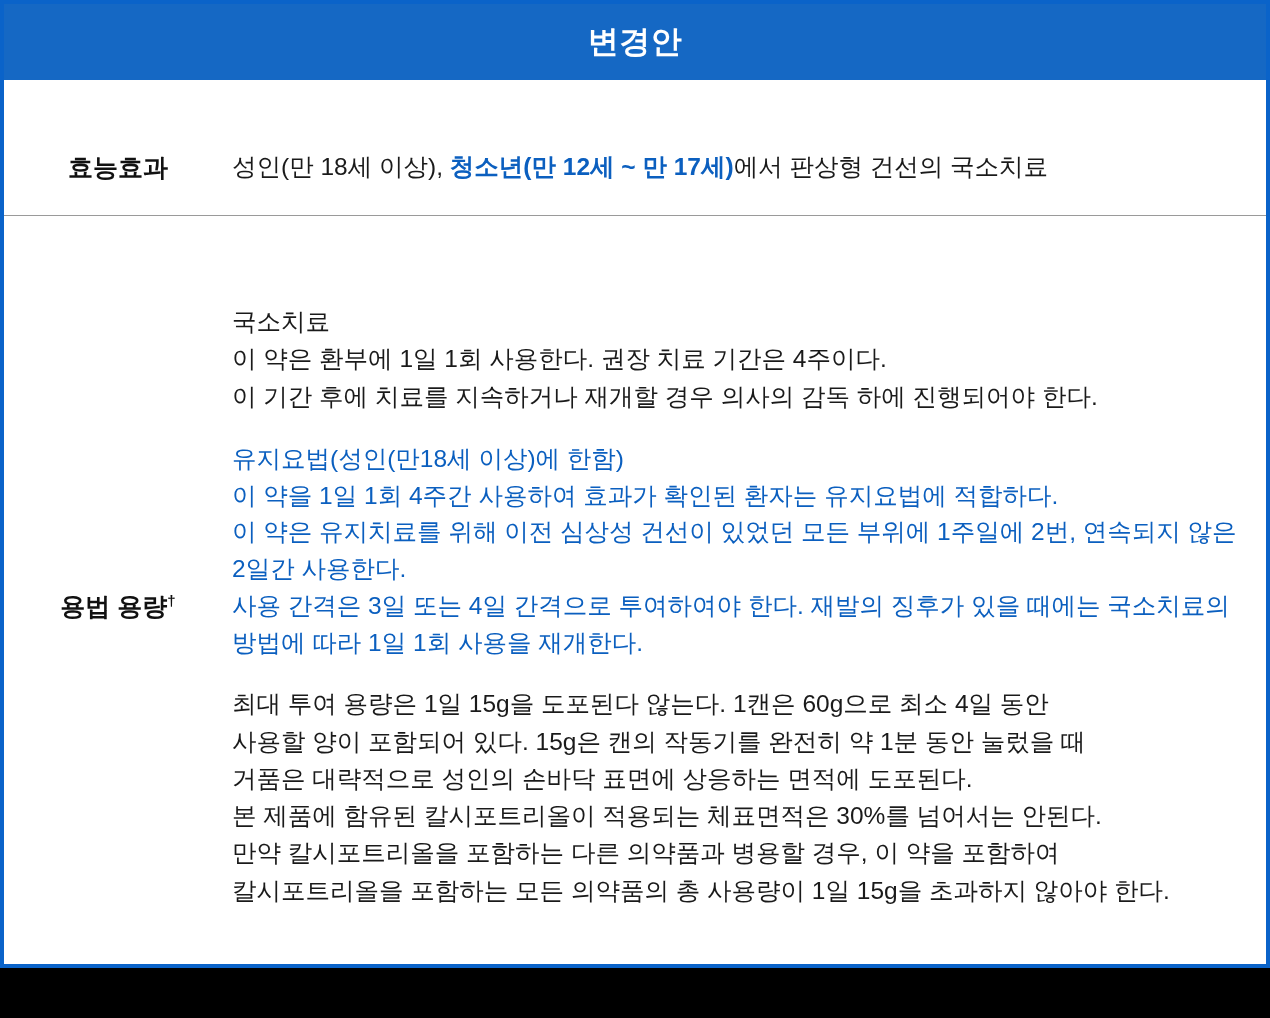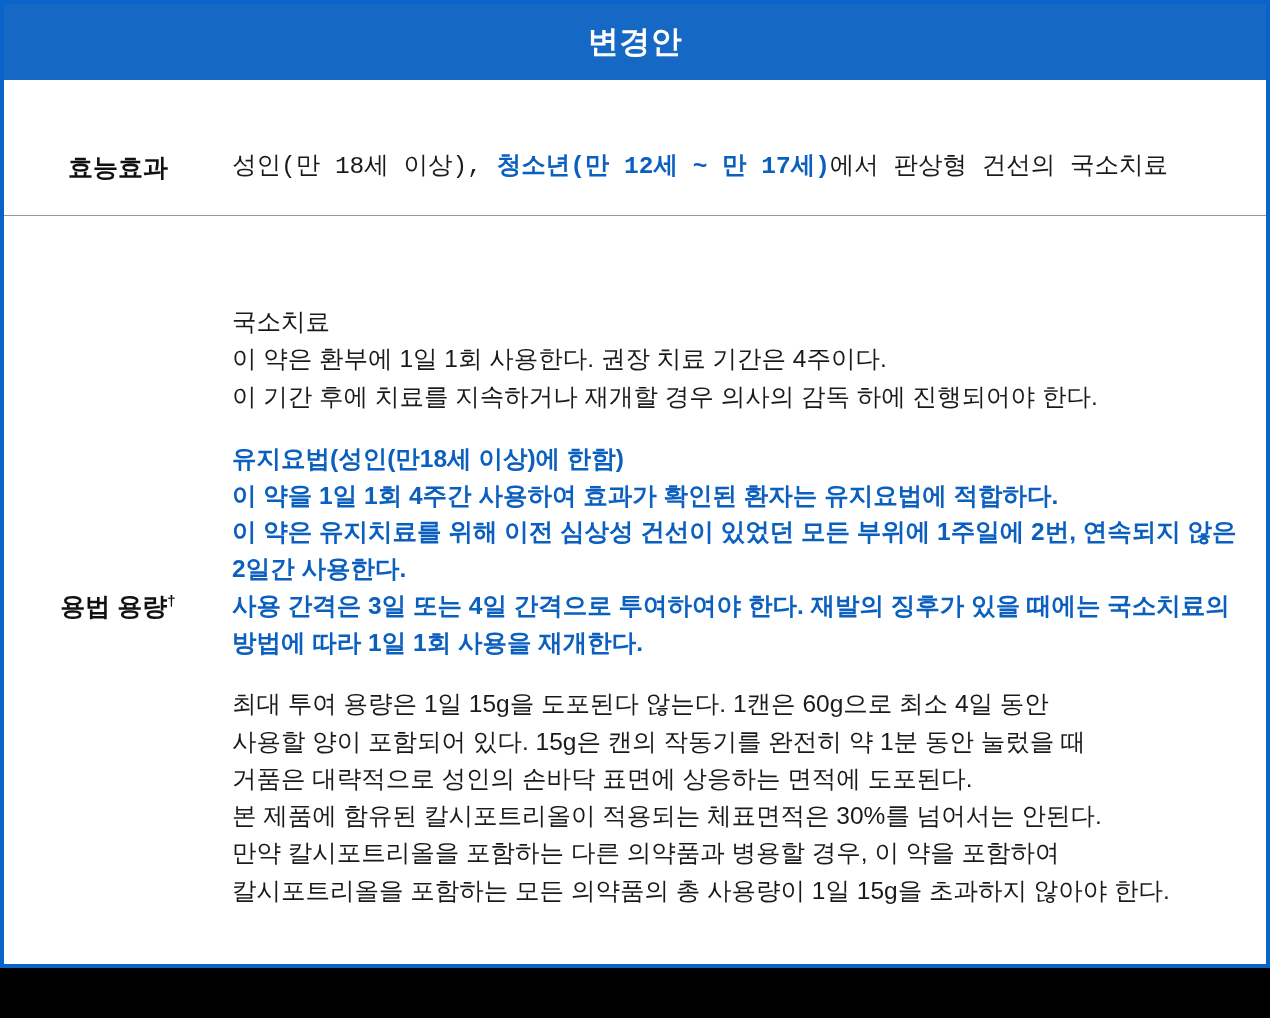--- a/index.html
+++ b/index.html
@@ -76,39 +76,38 @@
   .row-content {
     flex: 1;
     padding-right: 24px;
     box-sizing: border-box;
     font-size: 24.5px;
     color: #1a1a1a;
     line-height: 1.48;
   }
   .row-indication .row-content {
     padding-top: 0;
-    font-family: Liberation Mono, monospace;
   }
   .row-dosage .row-content {
     padding-top: 8px;
     padding-bottom: 8px;
   }
   .hl {
     color: #0b5fbf;
     font-weight: bold;
   }
   .para-gap {
     height: 26px;
   }
   .para-gap-sm {
     height: 24px;
   }
   .blue-block {
     color: #0b5fbf;
-    font-weight: bold;
+    font-weight: normal;
     line-height: 1.5;
   }
   .plain-block {
     color: #1a1a1a;
     line-height: 1.52;
   }
   .ln {
     display: block;
     white-space: nowrap;
   }

